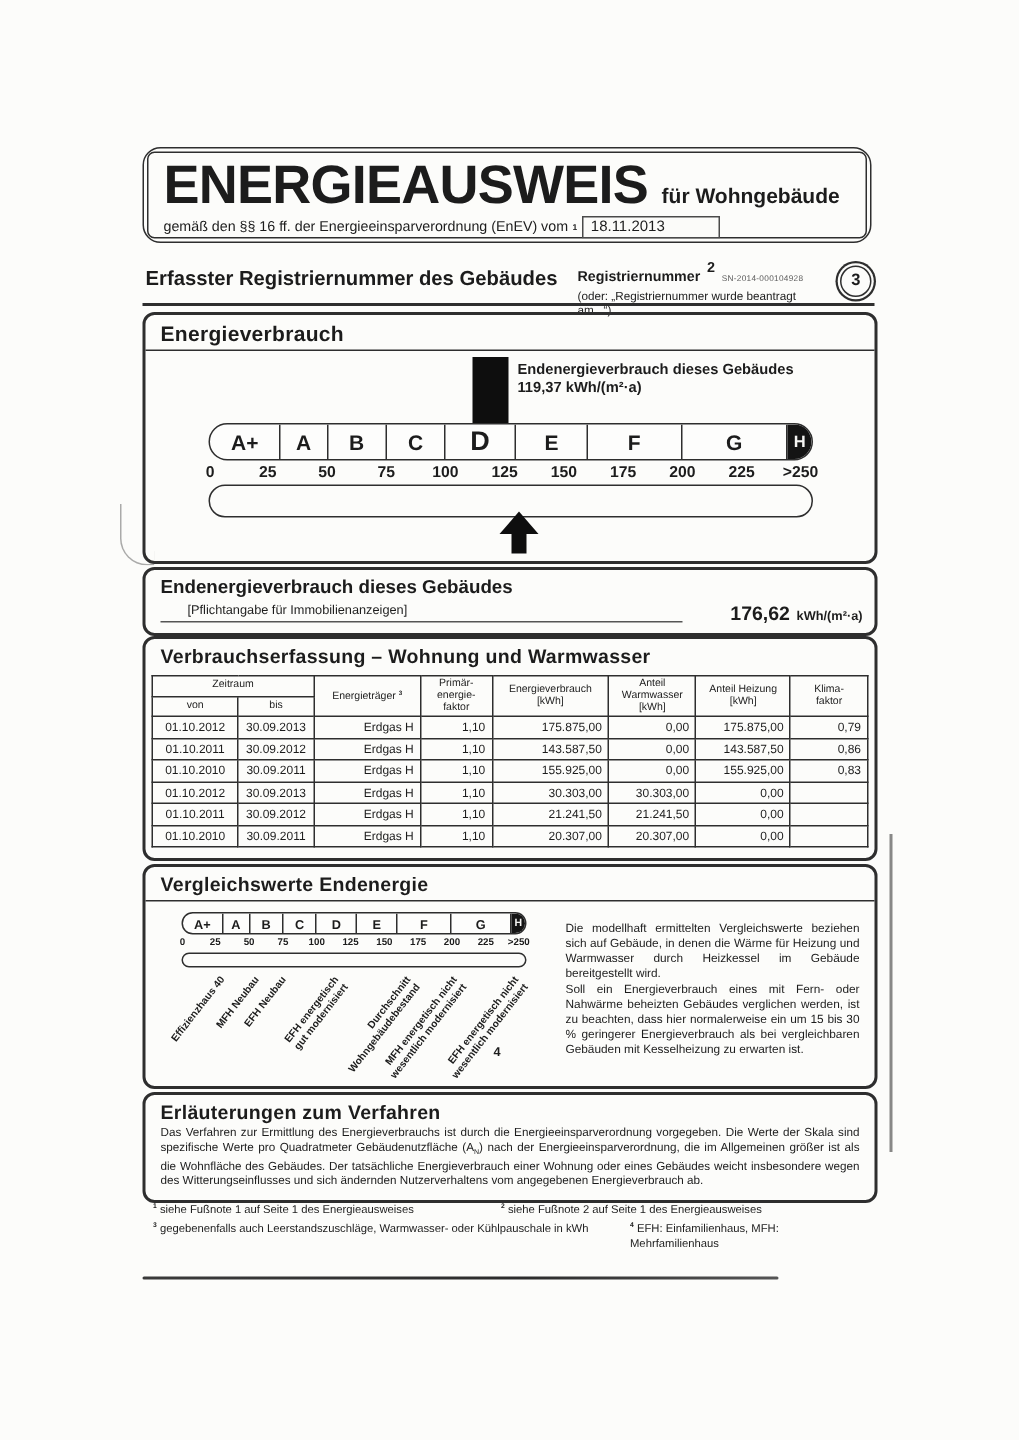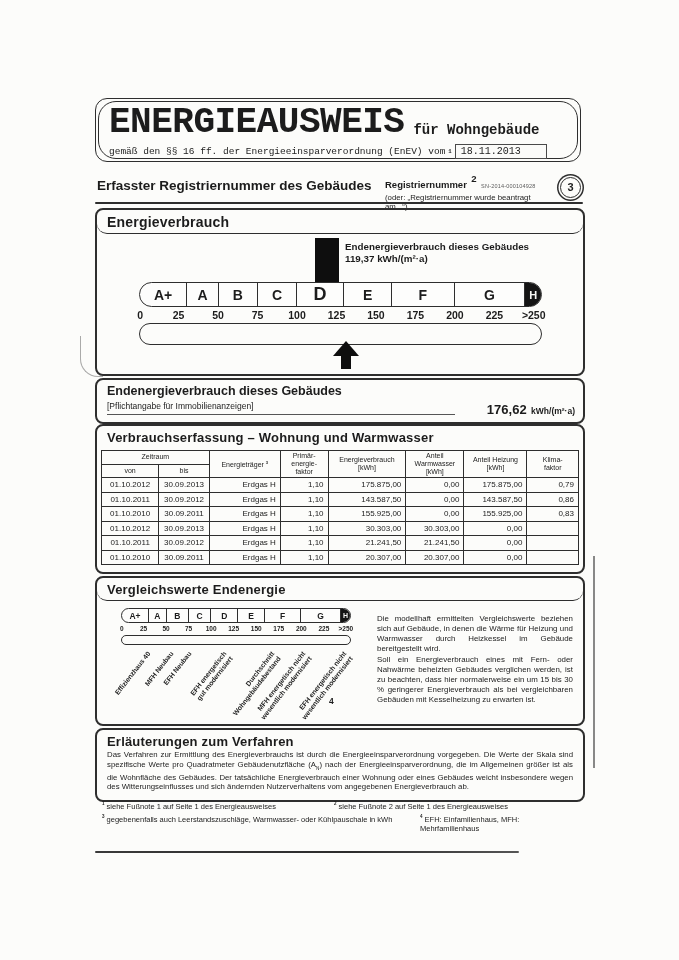--- a/index.html
+++ b/index.html
@@ -3,31 +3,31 @@
 <meta charset="utf-8">
 <style>
   html,body{margin:0;padding:0;background:#ffffff;}
   .page{
     position:relative;width:679px;height:960px;background:#fcfcfa;
     font-family:"Liberation Sans",sans-serif;color:#1c1c1c;overflow:hidden;
   }
   .abs{position:absolute;}
   .box{position:absolute;border:2px solid #2e2e2e;border-radius:8px;}
   .box-title{font-weight:bold;font-size:13px;padding:4px 10px 3px;letter-spacing:.2px;}
-  .rule{border-bottom:1.6px solid #2e2e2e;border-radius:10px;}
+  .rule{border-bottom:1.6px solid #2e2e2e;}
   .preline{white-space:pre-line;}
   .bold{font-weight:bold;}
   sup.fnm{font-size:60%;vertical-align:super;font-weight:bold;}
   sub.subm{font-size:60%;vertical-align:sub;}
 
   
   .hdr-outer{position:absolute;left:95px;top:98px;width:486px;height:64px;
     border:1.6px solid #2e2e2e;border-radius:12px;padding:2px;box-sizing:border-box;}
-  .hdr-inner{width:100%;height:100%;border:1.6px solid #2e2e2e;border-radius:18px;
-    box-sizing:border-box;padding:1px 10px 0;font-family:Liberation Mono, monospace;}
+  .hdr-inner{width:100%;height:100%;border:1.6px solid #2e2e2e;border-radius:5px;
+    box-sizing:border-box;padding:1px 10px 0;}
   .hdr-titlerow{display:flex;align-items:flex-end;gap:9px;height:38px;}
   .hdr-title{font-size:36px;font-weight:bold;letter-spacing:-.5px;line-height:36px;}
   .hdr-sub{font-size:14px;font-weight:bold;padding-bottom:3px;}
   .hdr-lawrow{font-size:9.5px;margin-top:3px;display:flex;align-items:center;gap:3px;}
   .datebox{display:inline-block;border:1px solid #4a4a4a;padding:1px 23px 1px 5px;
     font-size:10px;min-width:62px;background:#fbfbf9;}
 
   
   .badge-circle{position:absolute;width:19px;height:19px;border:1.5px solid #2e2e2e;
     border-radius:50%;text-align:center;line-height:19px;font-size:11px;font-weight:bold;
@@ -158,21 +158,21 @@
     <div class="band-empty" style="left:42px;top:113px;width:403px;height:22px;"></div>
 
     <div class="arrow-up" style="left:236px;top:131px;">
       <div class="arrow-head"></div>
       <div class="arrow-stem"></div>
     </div>
   </div>
 
   <div class="box" style="left:95px;top:378px;width:486px;height:42px;">
     <div class="abs bold" style="left:10px;top:4px;font-size:12.5px;">Endenergieverbrauch dieses Gebäudes</div>
-    <div class="abs" style="left:10px;top:21px;font-size:8.5px;text-align:right;">[Pflichtangabe für Immobilienanzeigen]</div>
+    <div class="abs" style="left:28px;top:21px;font-size:8.5px;text-align:right;">[Pflichtangabe für Immobilienanzeigen]</div>
     <div class="abs" style="left:10px;right:128px;bottom:7px;border-top:1px solid #555;"></div>
     <div class="abs" style="right:8px;bottom:4px;">
       <span class="bold" style="font-size:13px;">176,62</span>
       <span class="bold" style="font-size:8.5px;">kWh/(m²·a)</span>
     </div>
   </div>
 
   <div class="box" style="left:95px;top:424px;width:486px;height:146px;">
     <div class="box-title">Verbrauchserfassung – Wohnung und Warmwasser</div>
     <div class="abs" style="left:4px;right:4px;top:24px;">

